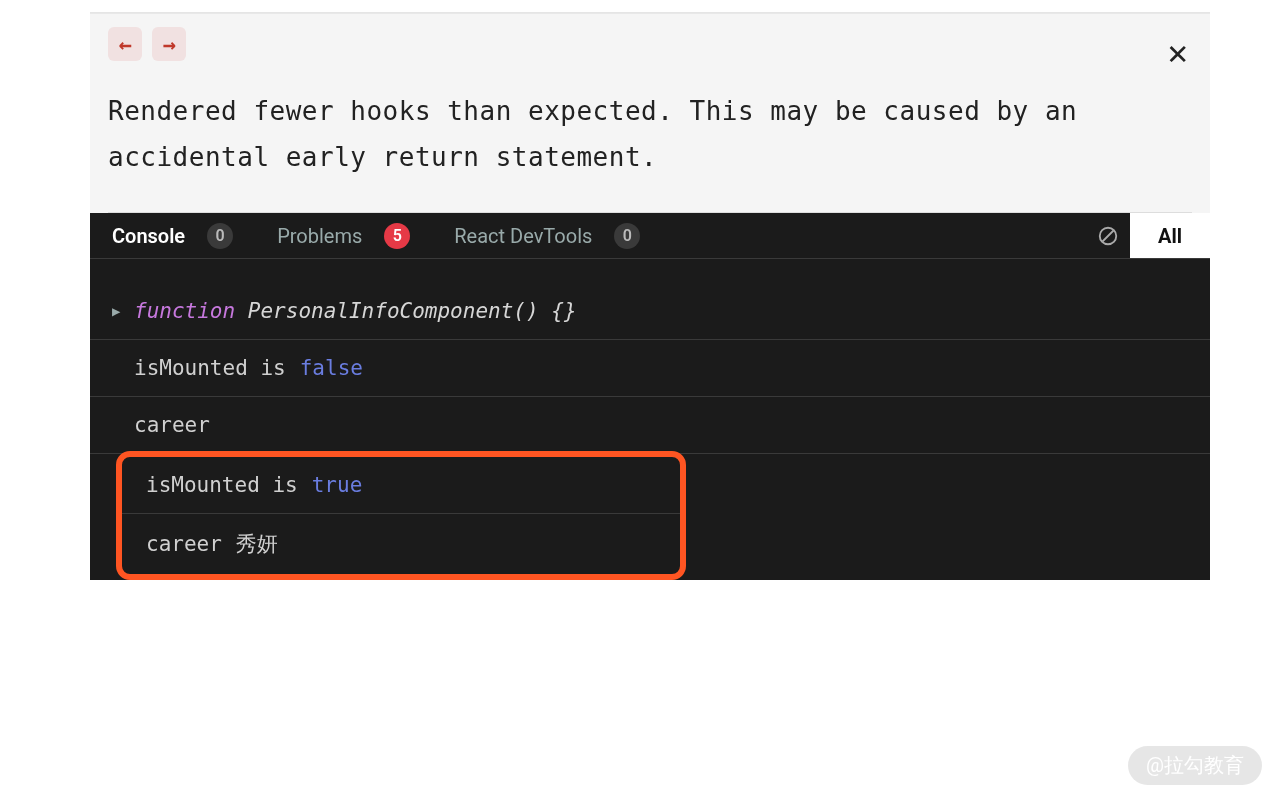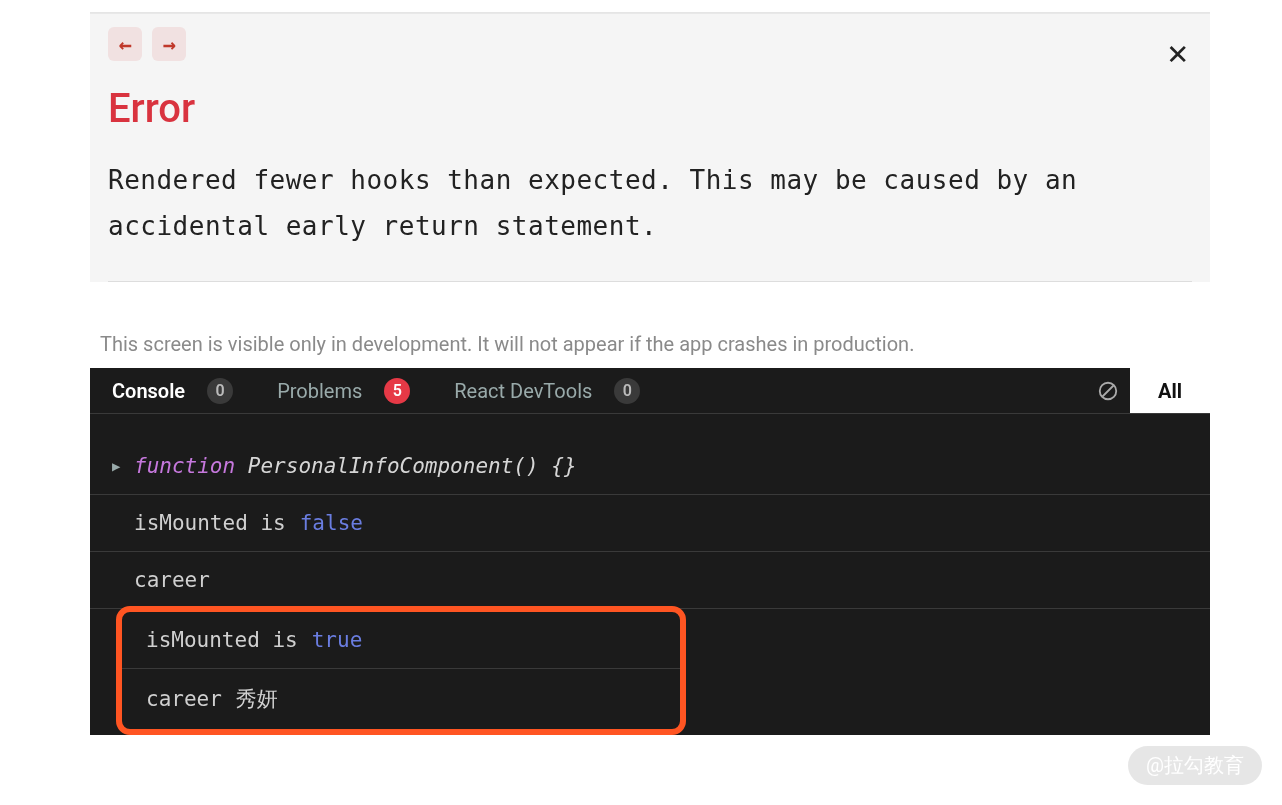--- a/index.html
+++ b/index.html
@@ -219,26 +219,24 @@
 
 <div class="outer">
 
   <div class="error-overlay">
     <div class="nav-row">
       <span class="arrow-btn">←</span>
       <span class="arrow-btn fwd">→</span>
     </div>
     <span class="close-btn">✕</span>
 
-    <div class="error-title">Error</div>
     <div class="error-msg">Rendered fewer hooks than expected. This may be caused by an accidental early return statement.</div>
     <div class="divider"></div>
   </div>
 
-  <div class="dev-note">This screen is visible only in development. It will not appear if the app crashes in production.</div>
 
   <div class="devtools">
     <div class="tabbar">
       <div class="tab active">
         <span>Console</span>
         <span class="badge badge-grey">0</span>
       </div>
       <div class="tab">
         <span>Problems</span>
         <span class="badge badge-red">5</span>

